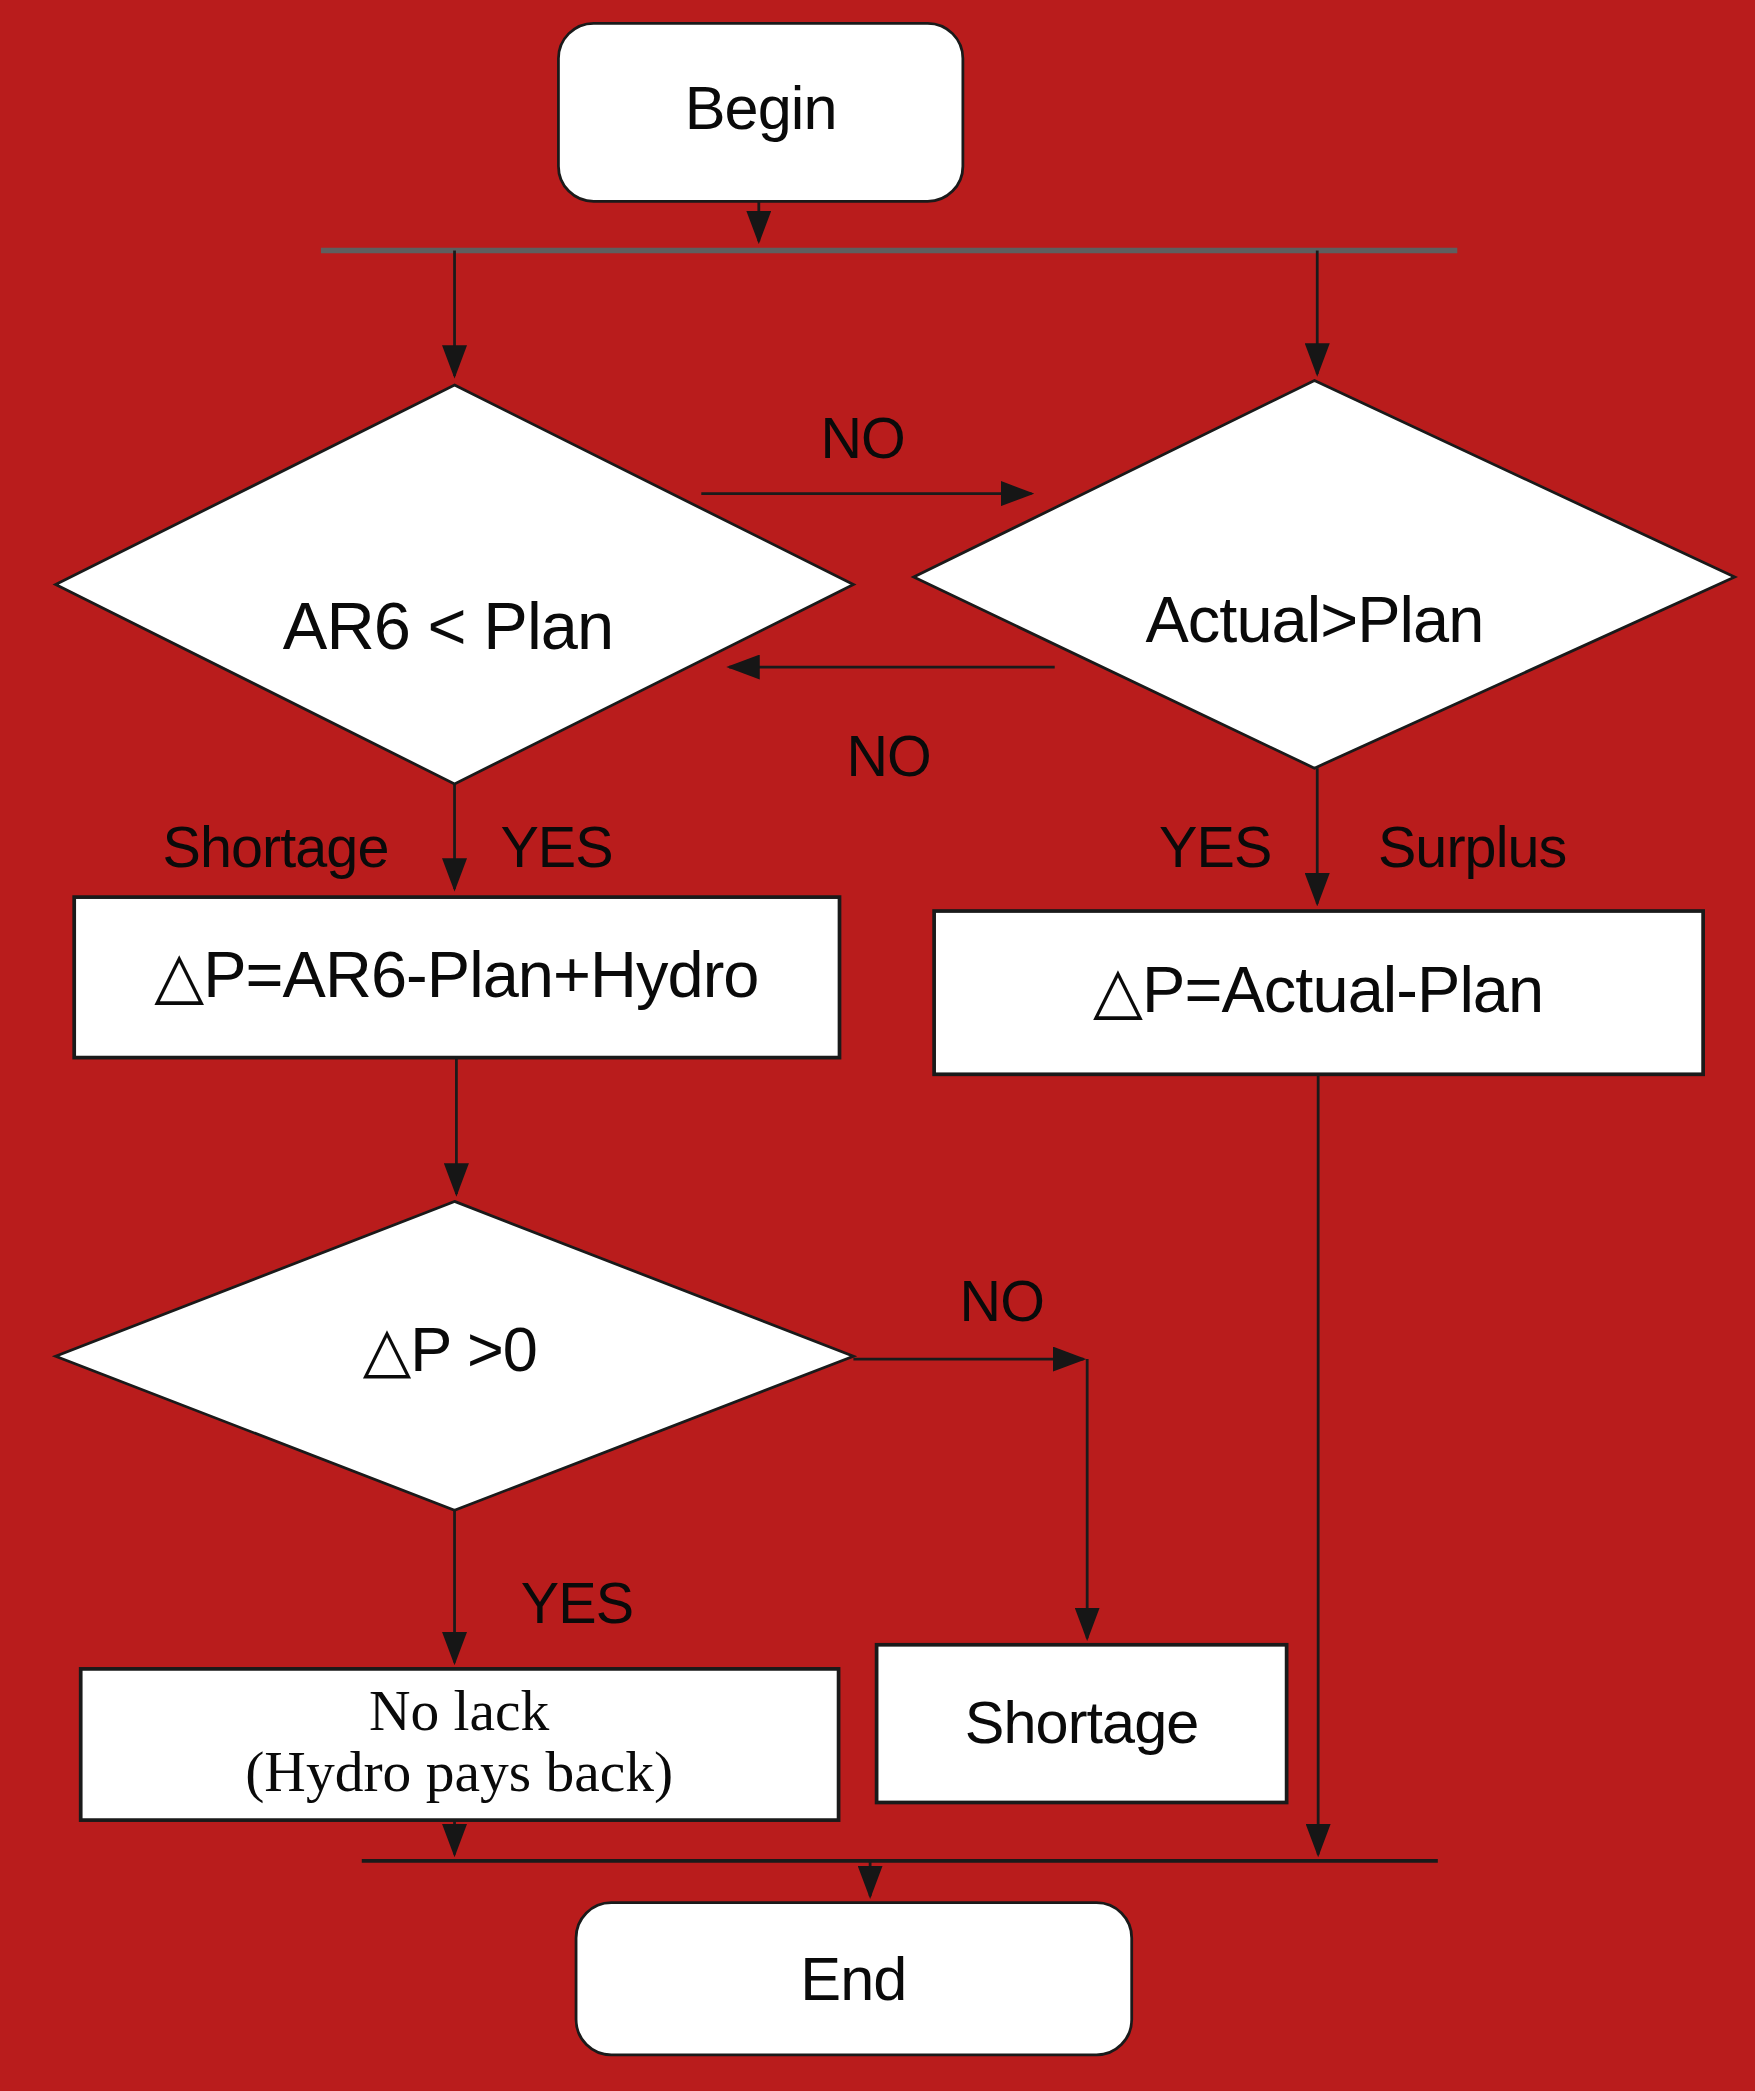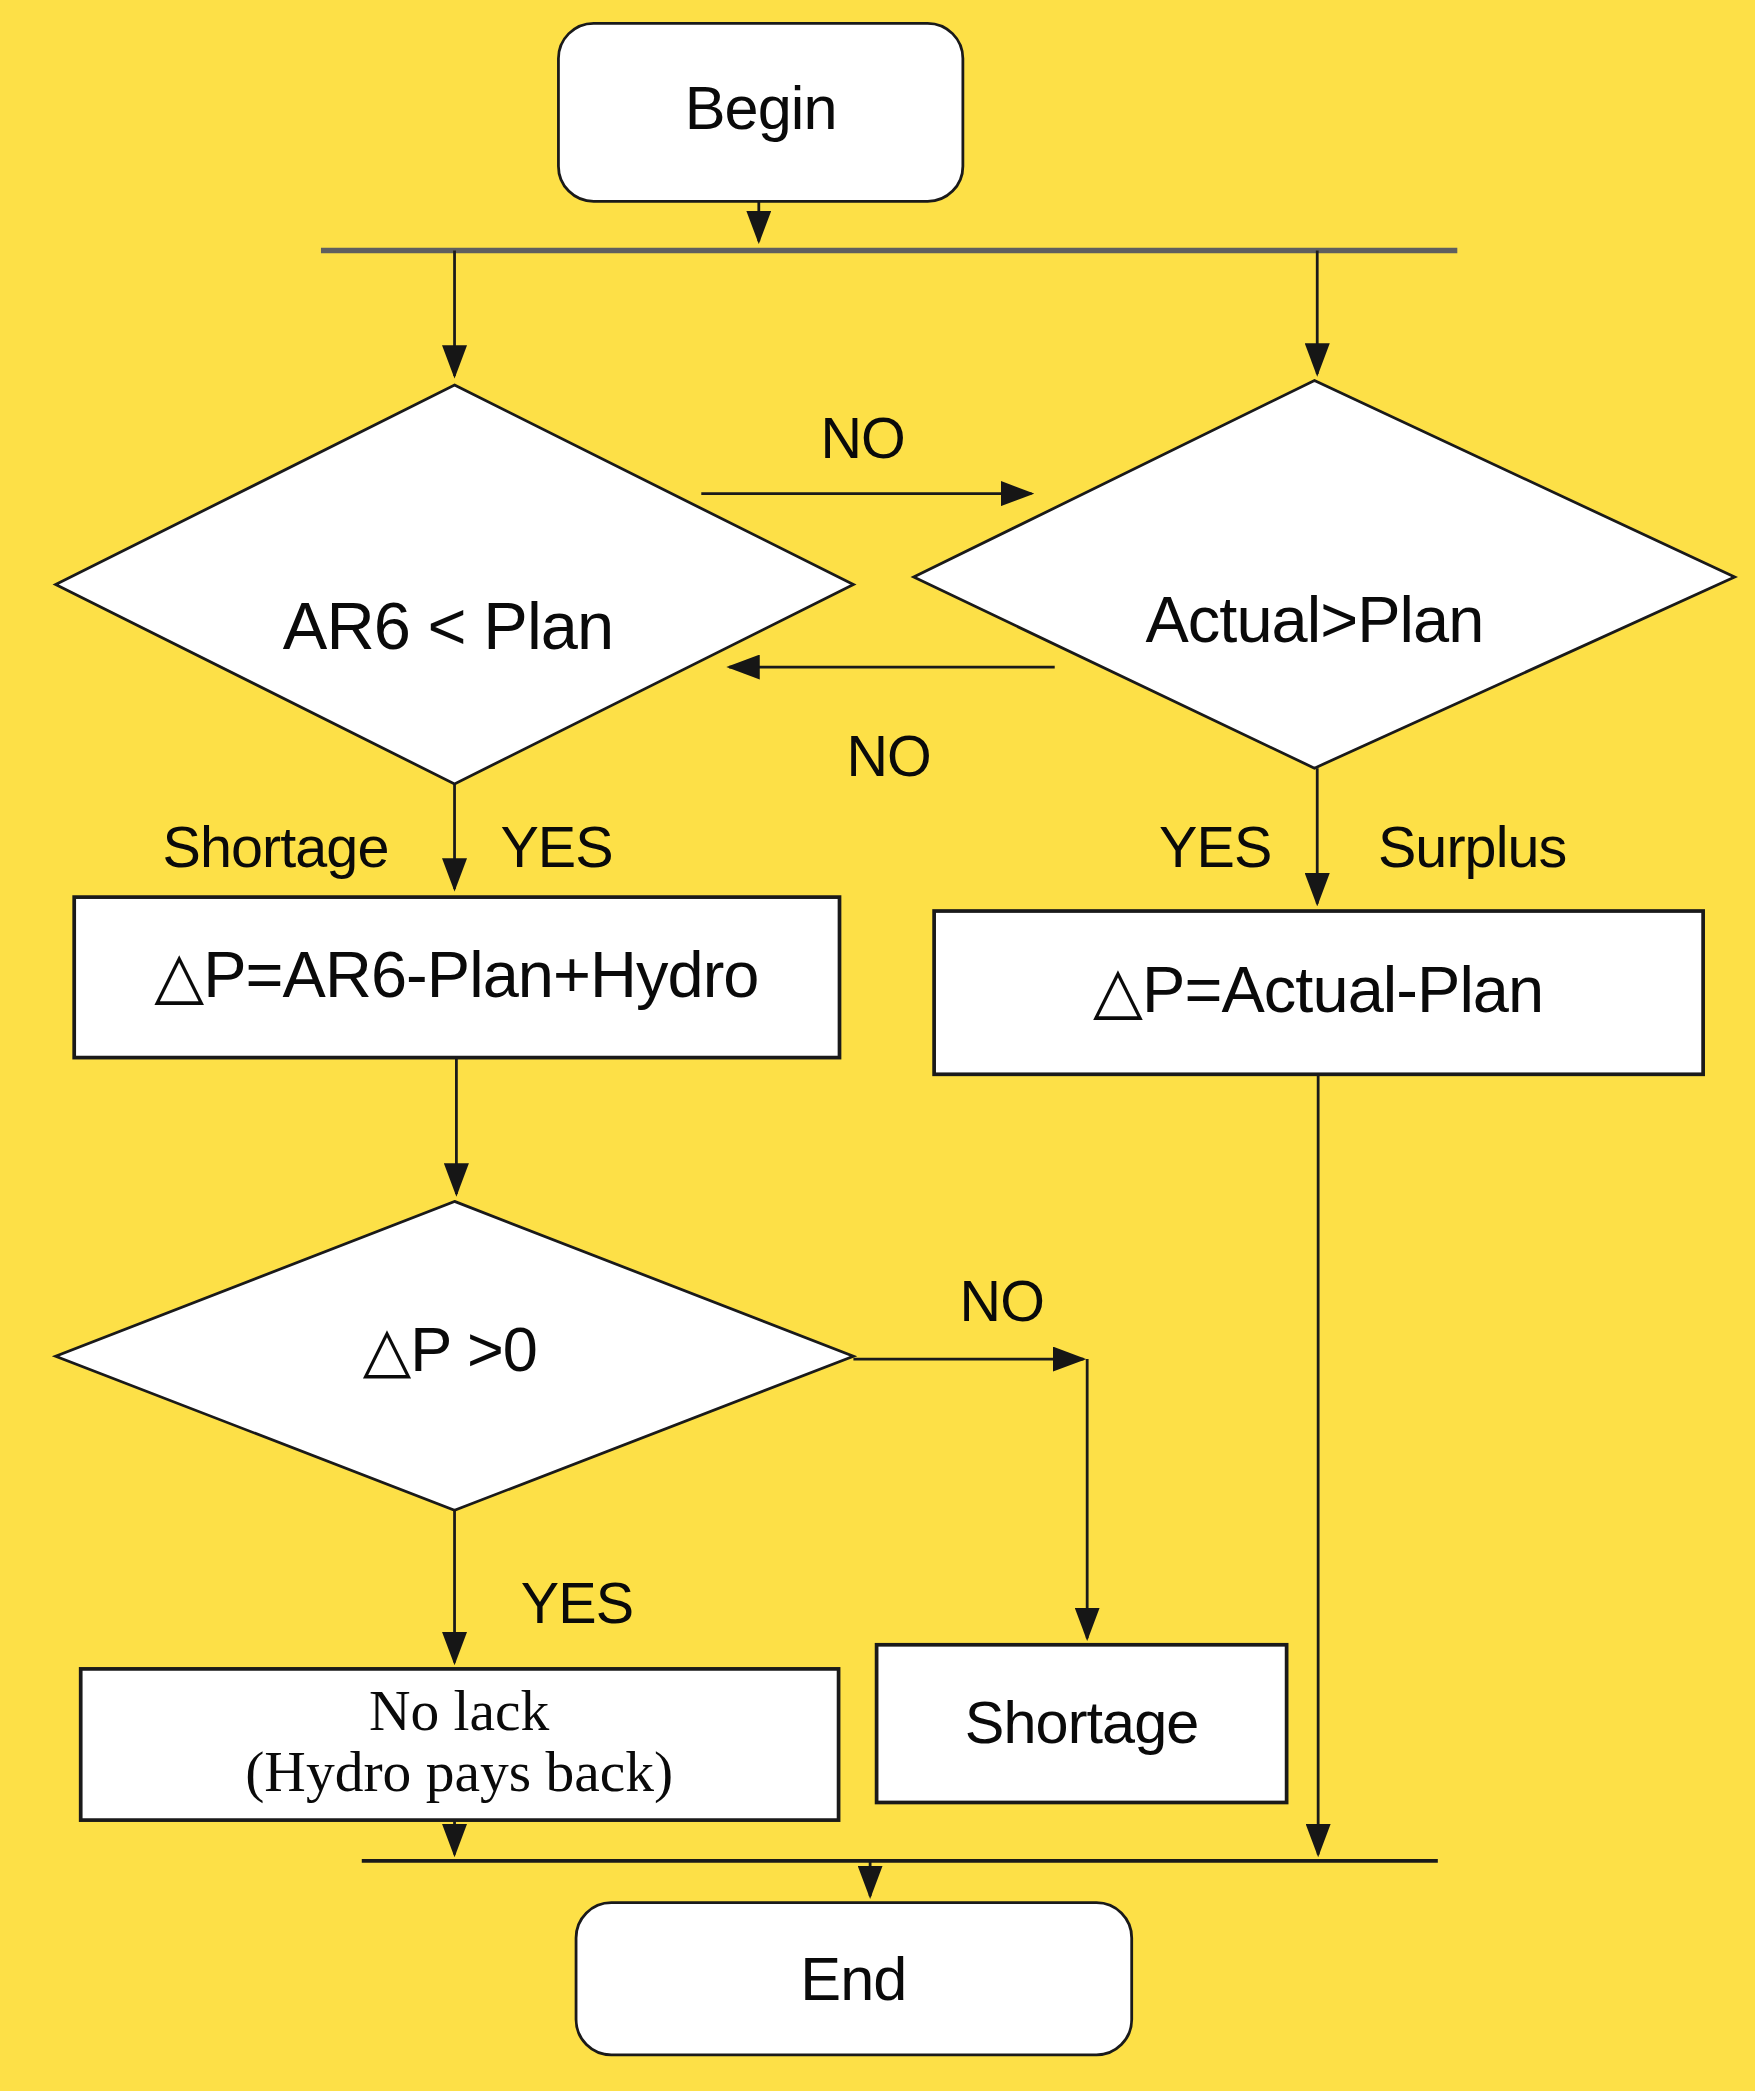--- a/index.html
+++ b/index.html
@@ -1,16 +1,16 @@
 <!DOCTYPE html>
 <html style="font-size:15px"><head>
 <meta charset="utf-8">
 <style>
   html,body{margin:0;padding:0;background:#ffffff;}
-  .page{width:1756px;height:2092px;background:#fde047;}
+  .page{width:1756px;height:2092px;background:#b91c1c;}
   svg{display:block;}
   .proc{fill:#ffffff;stroke-width:4;}
   .diamond{fill:#ffffff;stroke-width:3;}
   .term{fill:#ffffff;stroke-width:3;}
   .conn{fill:none;stroke-width:3;}
   .divider{fill:none;stroke-width:6;}
   .merge{fill:none;stroke-width:4;}
   .lbl{font-family:"Liberation Sans","DejaVu Sans",sans-serif;fill:#0a0a0a;
        text-anchor:middle;letter-spacing:-1px;stroke:none;}
   .serif{font-family:"Liberation Serif","DejaVu Serif",serif;letter-spacing:0;}

